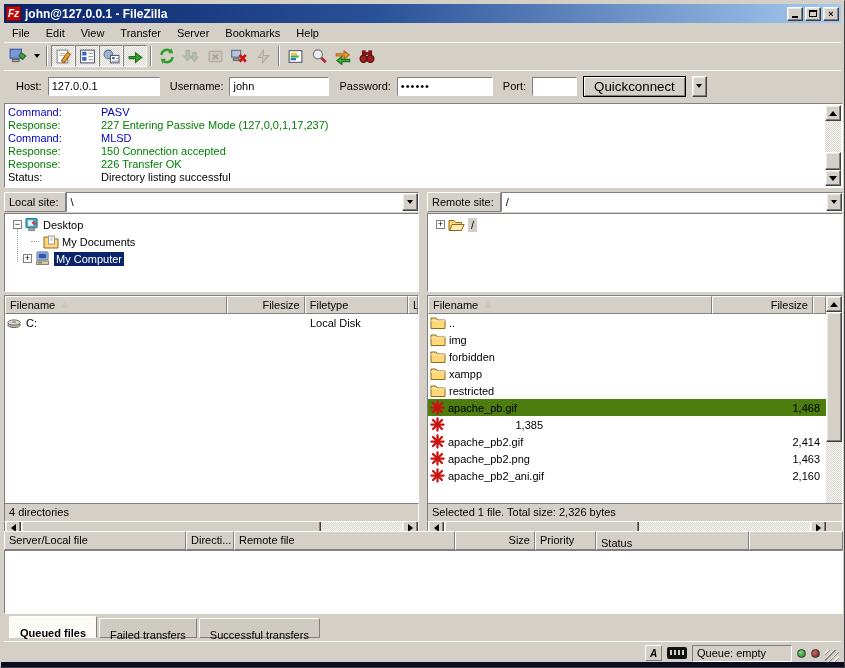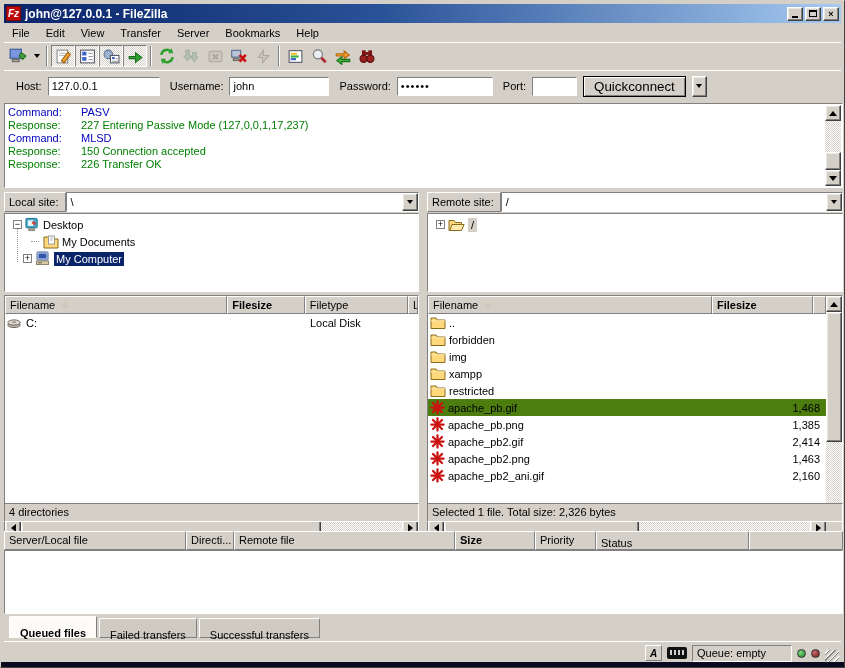--- a/index.html
+++ b/index.html
@@ -47,21 +47,21 @@
   .qc-label { margin-left:4px; }
   .qc-field { height:19px; background:#fff; padding:2px 3px; font-size:11px; font-family:"Liberation Sans",sans-serif; }
   .qc-host { width:112px; } .qc-user { width:100px; } .qc-pass { width:96px; letter-spacing:1px; } .qc-port { width:45px; }
   .qc-btn { height:21px; padding:0 10px; border:1px solid #000;
             box-shadow: inset 1px 1px 0 #ffffff, inset -1px -1px 0 #808080; background:#d4d0c8; }
   .qc-drop { width:15px; height:21px; display:flex; align-items:center; justify-content:center; }
 
   
   .logpanel { position:absolute; left:3px; top:102px; width:839px; height:85px; background:#fff; }
   .log-lines { position:absolute; left:3px; top:2px; right:20px; }
-  .log-line { display:flex; height:13px; line-height:13px; white-space:nowrap; }
+  .log-line { display:flex; height:13px; line-height:13px; white-space:nowrap;gap:20px; }
   .log-label { width:73px; flex:none; }
   .log-command { color:#0000c0; } .log-response { color:#008000; } .log-status { color:#000; }
 
   
   .sb-track { background:repeating-conic-gradient(#ffffff 0% 25%, #d6d2ca 0% 50%) 0 0 / 2px 2px; }
   .sb-btn { position:absolute; width:16px; height:16px; display:flex; align-items:center; justify-content:center; }
   .tri-up    { width:0;height:0;border-left:4px solid transparent;border-right:4px solid transparent;border-bottom:5px solid #000; }
   .tri-down  { width:0;height:0;border-left:4px solid transparent;border-right:4px solid transparent;border-top:5px solid #000; }
   .tri-left  { width:0;height:0;border-top:4px solid transparent;border-bottom:4px solid transparent;border-right:5px solid #000; }
   .tri-right { width:0;height:0;border-top:4px solid transparent;border-bottom:4px solid transparent;border-left:5px solid #000; }
@@ -84,21 +84,21 @@
   .sel-inactive { background:#d4d0c8; padding:1px 3px; }
   .dotted-v { position:absolute; border-left:1px dotted #9a9a9a; }
   .dotted-h { border-top:1px dotted #9a9a9a; height:1px; }
 
   
   .listpanel { position:absolute; top:294px; height:242px; background:#fff; }
   .listpanel.left { left:3px; width:415px; } .listpanel.right { left:426px; width:416px; }
   .list-header { position:absolute; left:0; top:0; height:18px; display:flex; }
   .hcell { border:1px solid; border-color:#fff #808080 #808080 #fff; background:#d4d0c8;
            padding:2px 4px 0 4px; white-space:nowrap; overflow:hidden; display:flex; align-items:flex-start; gap:6px; }
-  .hcell.num { justify-content:flex-start;font-weight:bold; }
+  .hcell.num { justify-content:flex-end; }
   .sort-tri { width:0; height:0; border-left:4px solid transparent; border-right:4px solid transparent;
               border-bottom:7px solid #cdc8bd; margin-top:2px; }
   .list-body { position:absolute; left:0; top:18px; right:0; bottom:0; }
   .frow { height:17px; display:flex; align-items:center; white-space:nowrap; }
   .frow .ficon { margin:0 3px 0 2px; flex:none; }
   .frow.selected { background:#4d7c0f; }
   .fname { flex:1; overflow:hidden; } .fsize { text-align:right; padding-right:6px; }
 
   .status-strip { position:absolute; top:502px; height:19px; border:1px solid; border-color:#808080 #fff #fff #808080;
                   padding:2px 4px; background:#d4d0c8; white-space:nowrap; overflow:hidden; }
@@ -302,20 +302,24 @@
           <span>MLSD</span>
         </div>
       <div class="log-line log-response">
           <span class="log-label">Response:</span>
           <span>150 Connection accepted</span>
         </div>
       <div class="log-line log-response">
           <span class="log-label">Response:</span>
           <span>226 Transfer OK</span>
         </div>
+      <div class="log-line log-status">
+          <span class="log-label">Status:</span>
+          <span>Directory listing successful</span>
+        </div>
     </div>
     <div style="position:absolute; right:1px; top:1px; width:16px; bottom:1px;" class="sb-track">
       <div class="sb-btn bevel-out" style="top:0;">
           <span class="tri-up"></span>
         </div>
       <div class="sb-thumb bevel-out" style="top:47px; height:18px; left:0; width:16px;"></div>
       <div class="sb-btn bevel-out" style="bottom:0;">
           <span class="tri-down"></span>
         </div>
     </div>
@@ -443,29 +447,29 @@
             <path d="M1 4.8 h14" stroke="#ffeaae"></path>
           </svg>
         <span class="fname">..</span>
         <span class="fsize" style="width:101px;"></span>
       </div>
       <div class="frow">
         <svg class="ficon" width="16" height="13" viewBox="0 0 16 13">
             <path d="M1 2 h5 l1.5 2 H15 v8.5 H1 Z" fill="#ffd87c" stroke="#8a6d1a"></path>
             <path d="M1 4.8 h14" stroke="#ffeaae"></path>
           </svg>
-        <span class="fname">forbidden</span>
+        <span class="fname">img</span>
         <span class="fsize" style="width:101px;"></span>
       </div>
       <div class="frow">
         <svg class="ficon" width="16" height="13" viewBox="0 0 16 13">
             <path d="M1 2 h5 l1.5 2 H15 v8.5 H1 Z" fill="#ffd87c" stroke="#8a6d1a"></path>
             <path d="M1 4.8 h14" stroke="#ffeaae"></path>
           </svg>
-        <span class="fname">img</span>
+        <span class="fname">forbidden</span>
         <span class="fsize" style="width:101px;"></span>
       </div>
       <div class="frow">
         <svg class="ficon" width="16" height="13" viewBox="0 0 16 13">
             <path d="M1 2 h5 l1.5 2 H15 v8.5 H1 Z" fill="#ffd87c" stroke="#8a6d1a"></path>
             <path d="M1 4.8 h14" stroke="#ffeaae"></path>
           </svg>
         <span class="fname">xampp</span>
         <span class="fsize" style="width:101px;"></span>
       </div>
@@ -491,21 +495,20 @@
       </div>
       <div class="frow">
         <svg class="ficon" width="15" height="15" viewBox="0 0 16 16">
             <g stroke="#cc1111" stroke-width="2.4" stroke-linecap="round">
               <line x1="8" y1="1.5" x2="8" y2="14.5"></line>
               <line x1="1.5" y1="8" x2="14.5" y2="8"></line>
               <line x1="3.2" y1="3.2" x2="12.8" y2="12.8"></line>
               <line x1="12.8" y1="3.2" x2="3.2" y2="12.8"></line>
             </g>
           </svg>
-        <span class="fname">apache_pb.png</span>
         <span class="fsize" style="width:101px;">1,385</span>
       </div>
       <div class="frow">
         <svg class="ficon" width="15" height="15" viewBox="0 0 16 16">
             <g stroke="#cc1111" stroke-width="2.4" stroke-linecap="round">
               <line x1="8" y1="1.5" x2="8" y2="14.5"></line>
               <line x1="1.5" y1="8" x2="14.5" y2="8"></line>
               <line x1="3.2" y1="3.2" x2="12.8" y2="12.8"></line>
               <line x1="12.8" y1="3.2" x2="3.2" y2="12.8"></line>
             </g>

